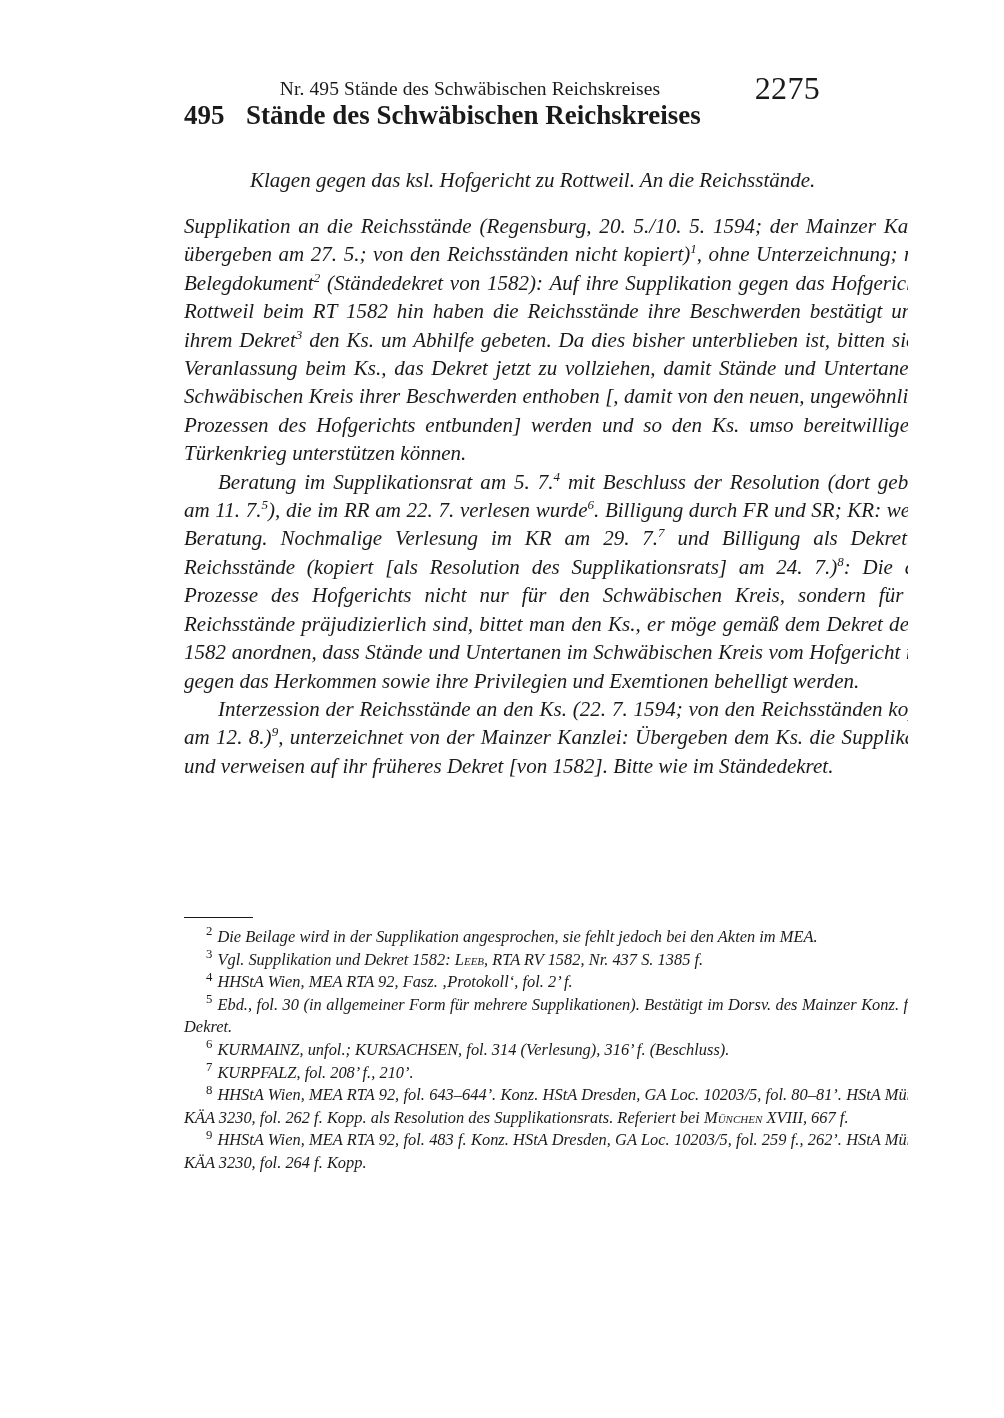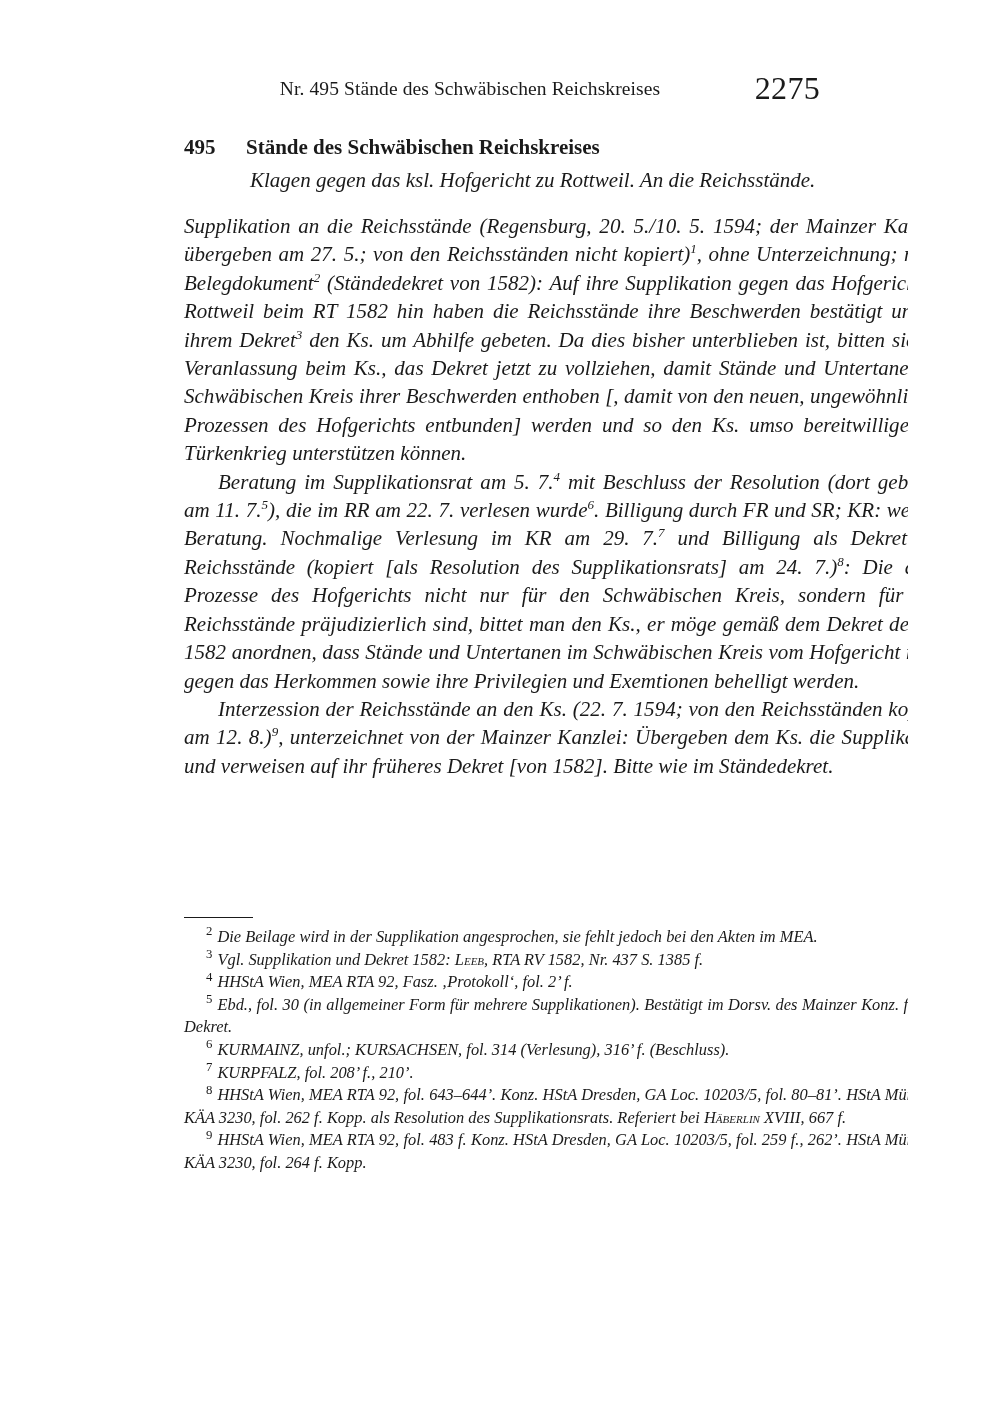--- a/index.html
+++ b/index.html
@@ -47,24 +47,24 @@
     top: -2px;
     font-size: 32px;
     line-height: 28px;
     letter-spacing: 0.3px;
   }
 
   
   .doc-head {
     position: absolute;
     left: 88px;
-    top: 134px;
+    top: 102px;
     width: 764px;
     font-weight: bold;
-    font-size: 21px;
+    font-size: 27px;
     line-height: 27px;
   }
   .doc-head .dh-num {
     display: inline-block;
     width: 62px;
   }
   .doc-head .dh-title {
     display: inline;
   }
 
@@ -185,19 +185,19 @@
     <p class="fn"><span class="fn-mark">3</span><span>Vgl. Supplikation und Dekret 1582: </span><span class="smallcaps">Leeb</span><span>, RTA RV 1582, Nr. 437 S. 1385 f.</span></p>
 
     <p class="fn"><span class="fn-mark">4</span><span>HHStA Wien, MEA RTA 92, Fasz. ‚Protokoll‘, fol. 2’ f.</span></p>
 
     <p class="fn"><span class="fn-mark">5</span><span>Ebd., fol. 30 (in allgemeiner Form für mehrere Supplikationen). Bestätigt im Dorsv. des Mainzer Konz. für das Dekret.</span></p>
 
     <p class="fn"><span class="fn-mark">6</span><span></span><span class="caps">KURMAINZ</span><span>, unfol.; </span><span class="caps">KURSACHSEN</span><span>, fol. 314 (Verlesung), 316’ f. (Beschluss).</span></p>
 
     <p class="fn"><span class="fn-mark">7</span><span></span><span class="caps">KURPFALZ</span><span>, fol. 208’ f., 210’.</span></p>
 
-    <p class="fn"><span class="fn-mark">8</span><span>HHStA Wien, MEA RTA 92, fol. 643–644’. Konz. HStA Dresden, GA Loc. 10203/5, fol. 80–81’. HStA München, KÄA 3230, fol. 262 f. Kopp. als Resolution des Supplikationsrats. Referiert bei </span><span class="smallcaps">Häberlin</span><span> XVIII, 667 f.</span></p>
+    <p class="fn"><span class="fn-mark">8</span><span>HHStA Wien, MEA RTA 92, fol. 643–644’. Konz. HStA Dresden, GA Loc. 10203/5, fol. 80–81’. HStA München, KÄA 3230, fol. 262 f. Kopp. als Resolution des Supplikationsrats. Referiert bei </span><span class="smallcaps">München</span><span> XVIII, 667 f.</span></p>
 
     <p class="fn"><span class="fn-mark">9</span><span>HHStA Wien, MEA RTA 92, fol. 483 f. Konz. HStA Dresden, GA Loc. 10203/5, fol. 259 f., 262’. HStA München, KÄA 3230, fol. 264 f. Kopp.</span></p>
 
   </div>
 
 </div>
 
 </body></html>

